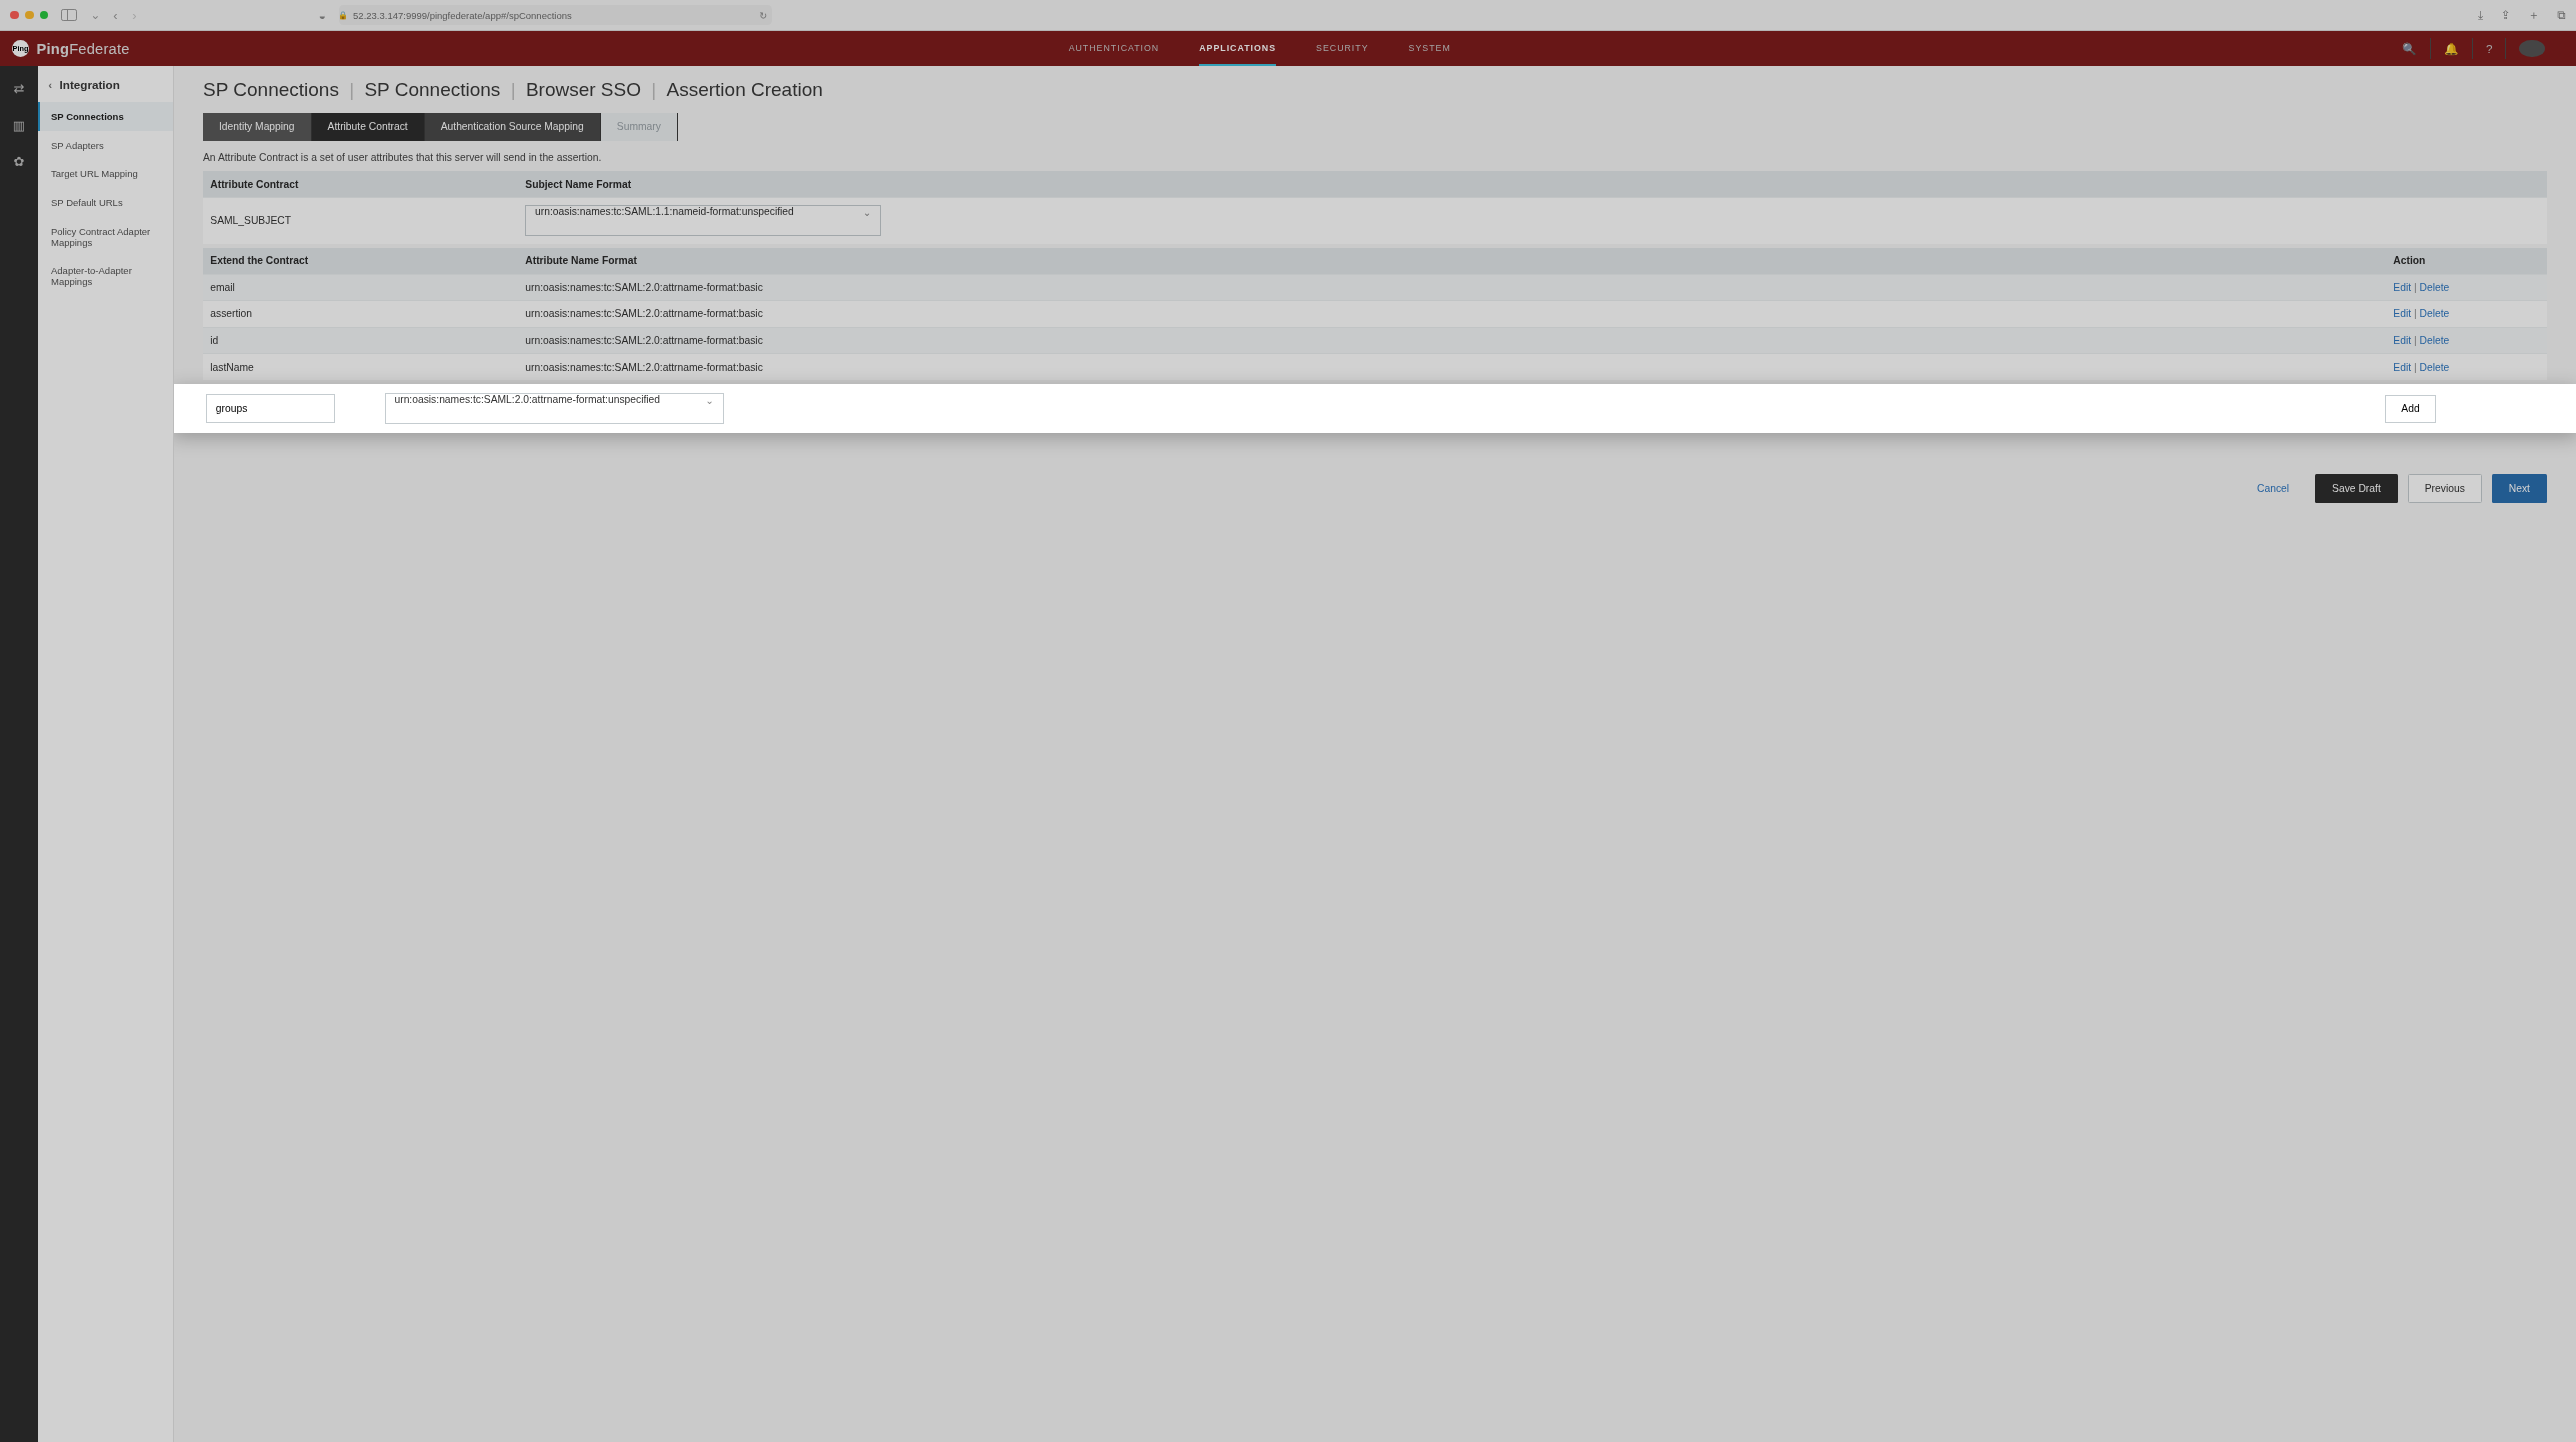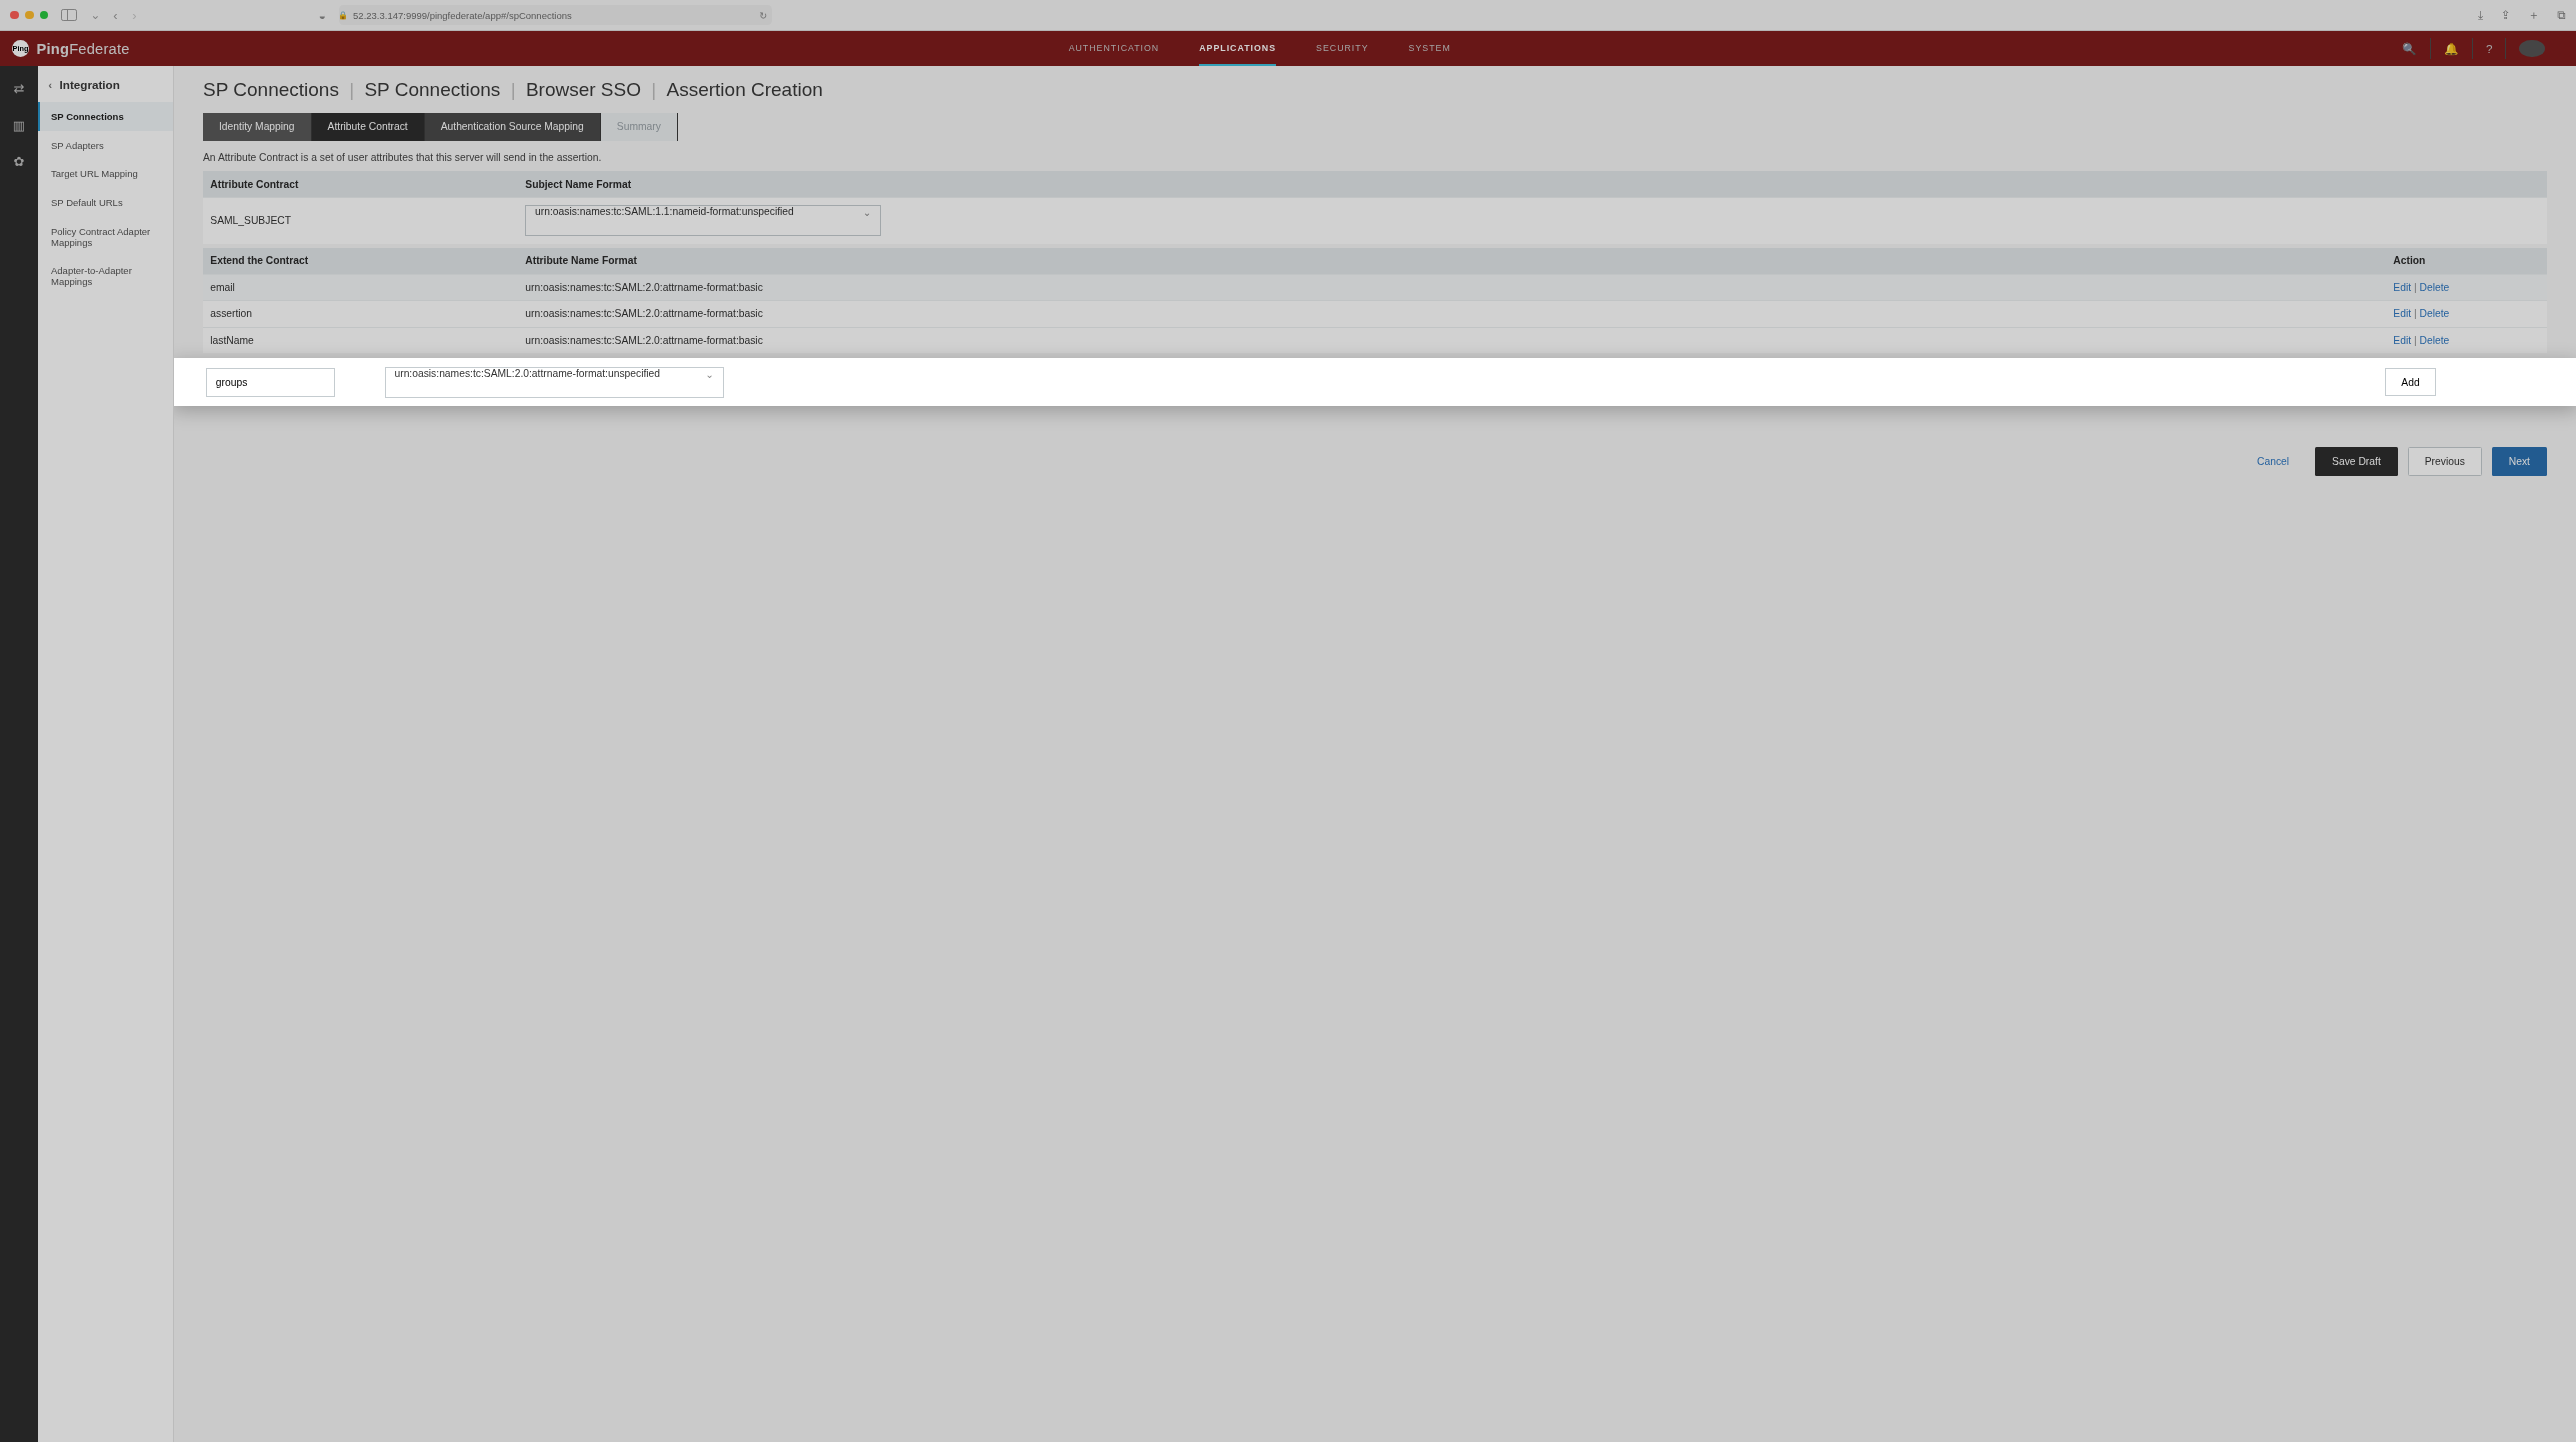--- a/index.html
+++ b/index.html
@@ -209,20 +209,25 @@
       <tr class="alt">
         <td>email</td>
         <td>urn:oasis:names:tc:SAML:2.0:attrname-format:basic</td>
         <td><span class="link">Edit</span><span class="pipe">|</span><span class="link">Delete</span></td>
       </tr>
       <tr>
         <td>assertion</td>
         <td>urn:oasis:names:tc:SAML:2.0:attrname-format:basic</td>
         <td><span class="link">Edit</span><span class="pipe">|</span><span class="link">Delete</span></td>
       </tr>
+      <tr class="alt">
+        <td>id</td>
+        <td>urn:oasis:names:tc:SAML:2.0:attrname-format:basic</td>
+        <td><span class="link">Edit</span><span class="pipe">|</span><span class="link">Delete</span></td>
+      </tr>
       <tr>
         <td>lastName</td>
         <td>urn:oasis:names:tc:SAML:2.0:attrname-format:basic</td>
         <td><span class="link">Edit</span><span class="pipe">|</span><span class="link">Delete</span></td>
       </tr>
     </tbody>
       </table>
 
     <div class="add-row-wrap">
       <div class="add-row">

